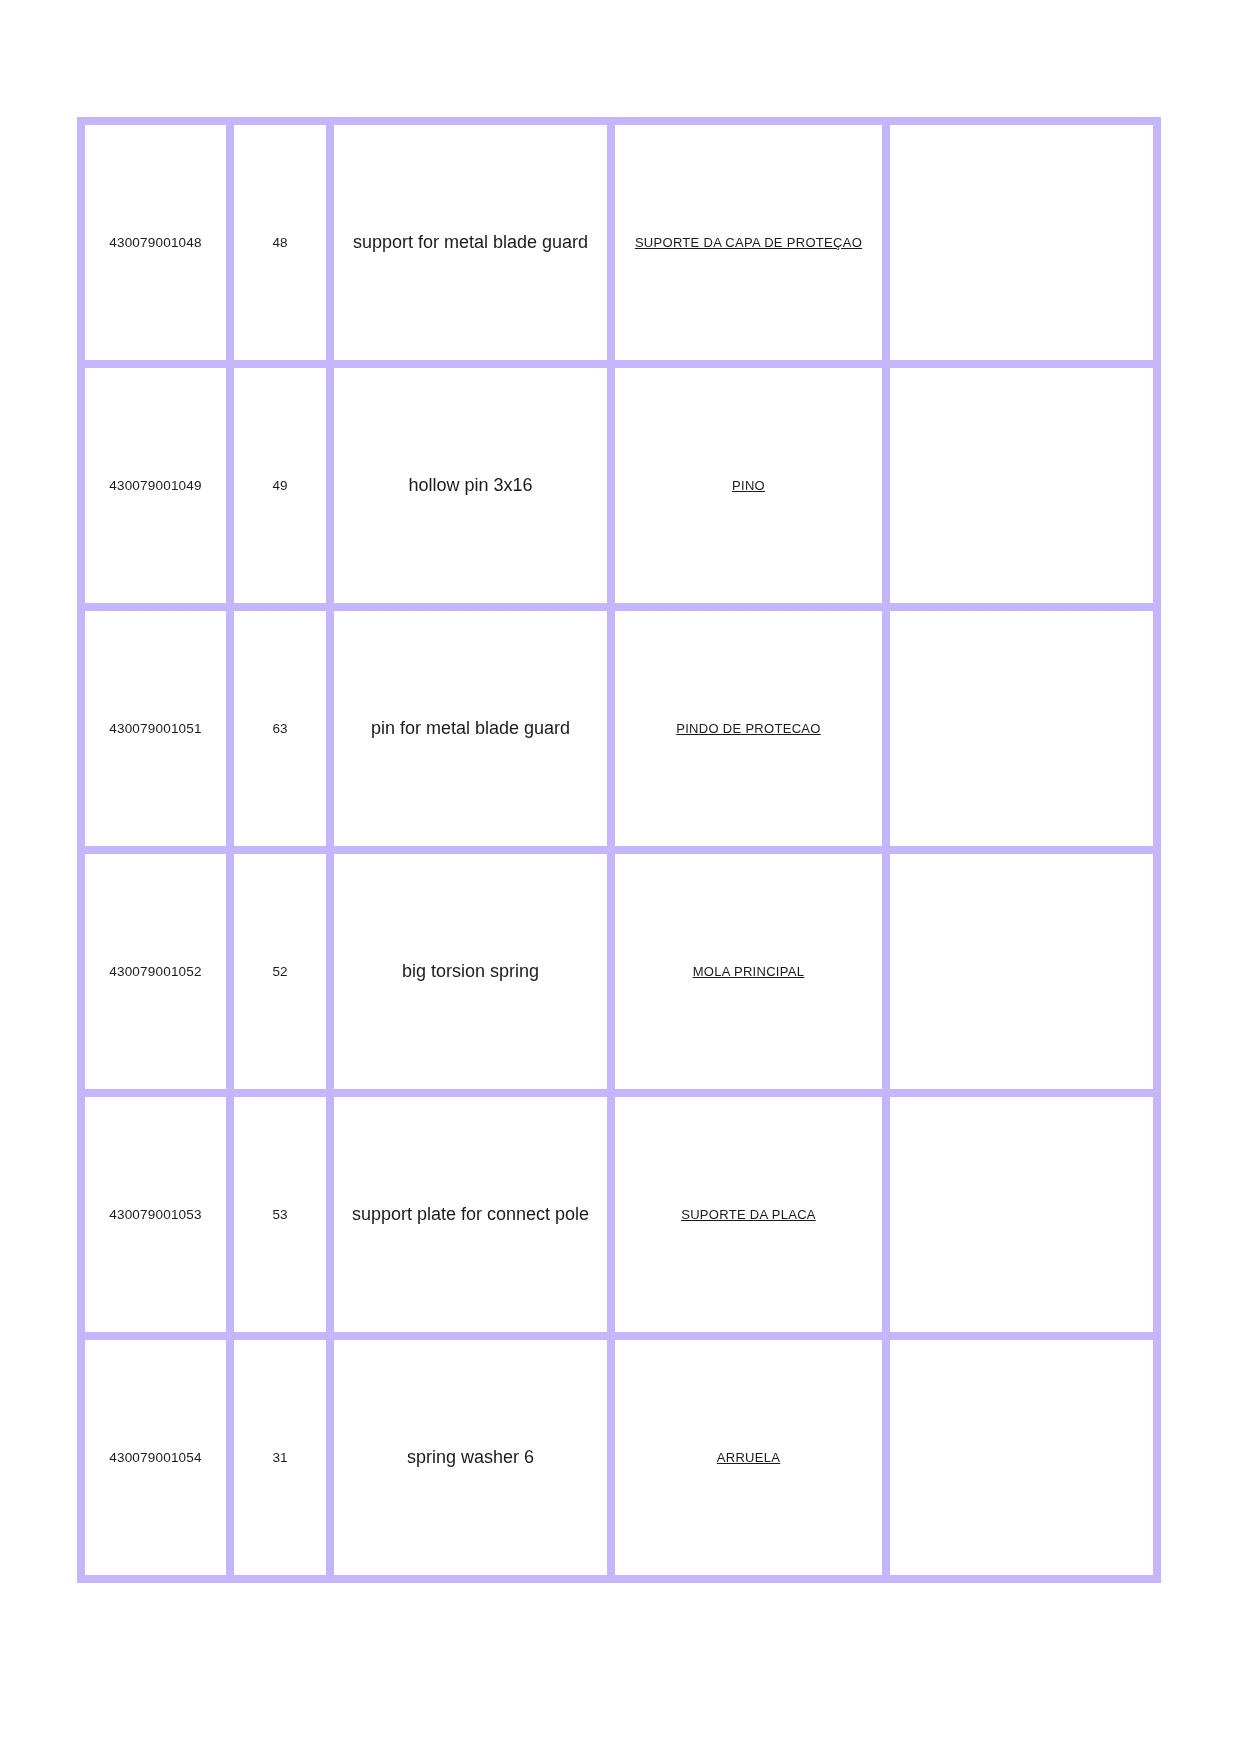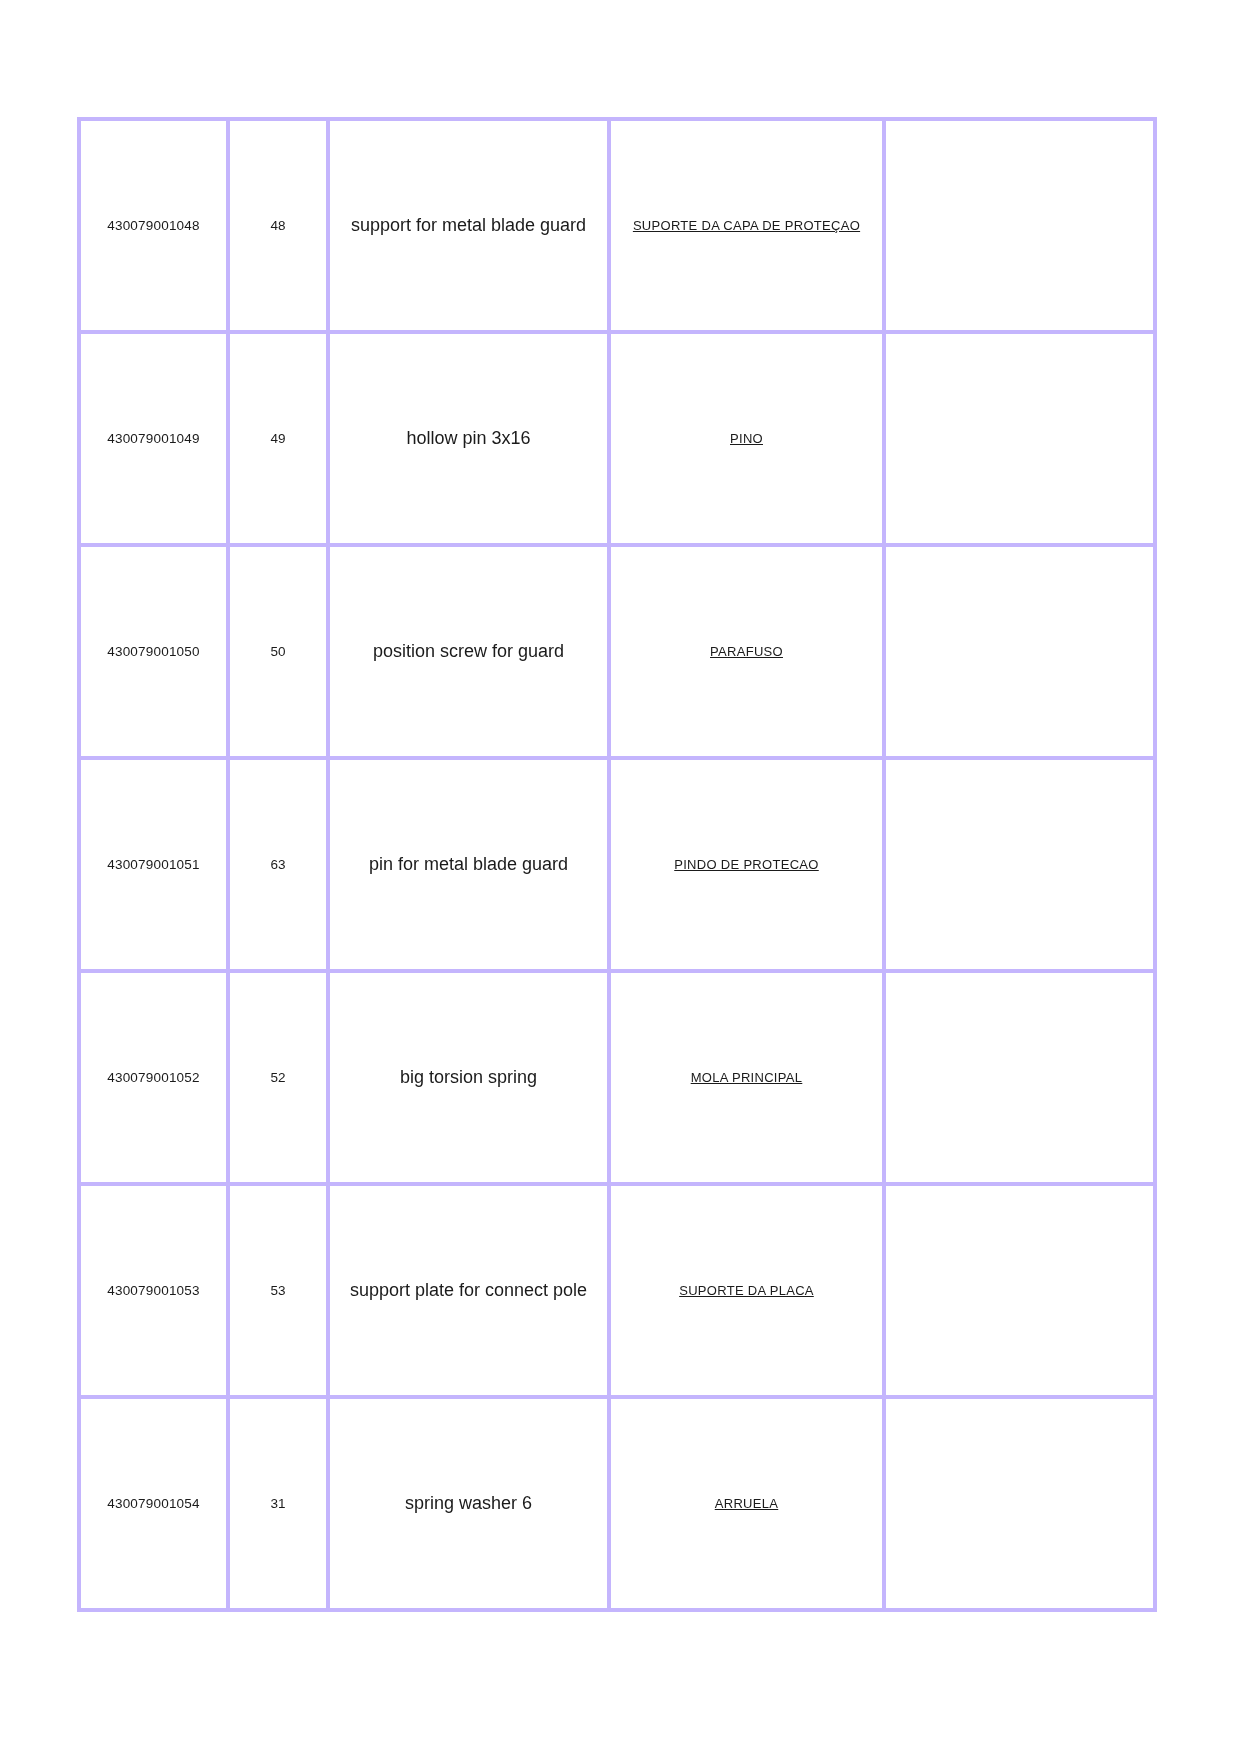--- a/index.html
+++ b/index.html
@@ -18,21 +18,21 @@
   table.parts-table {
     position: absolute;
     left: 77px;
     top: 117px;
     width: 1076px;
     height: 1466px;
     border-collapse: collapse;
     table-layout: fixed;
   }
   table.parts-table td {
-    border: 4px solid #c4b5fd;
+    border: 8px solid #c4b5fd;
     text-align: center;
     vertical-align: middle;
     padding: 0 10px;
     overflow: hidden;
     background: #ffffff;
   }
   
   table.parts-table tr:not(:first-child) td {
     border-top-width: 3px;
   }
@@ -73,27 +73,20 @@
     </tr>
 
     <tr>
       <td class="c-part">430079001049</td>
       <td class="c-item">49</td>
       <td class="c-en">hollow pin 3x16</td>
       <td class="c-pt">PINO</td>
       <td class="c-notes"></td>
     </tr>
 
-    <tr>
-      <td class="c-part">430079001050</td>
-      <td class="c-item">50</td>
-      <td class="c-en">position screw for guard</td>
-      <td class="c-pt">PARAFUSO</td>
-      <td class="c-notes"></td>
-    </tr>
 
     <tr>
       <td class="c-part">430079001051</td>
       <td class="c-item">63</td>
       <td class="c-en">pin for metal blade guard</td>
       <td class="c-pt">PINDO DE PROTECAO</td>
       <td class="c-notes"></td>
     </tr>
 
     <tr>

